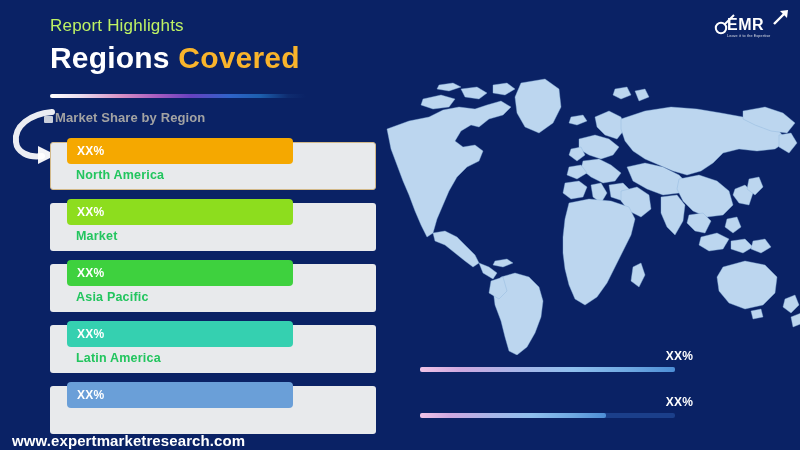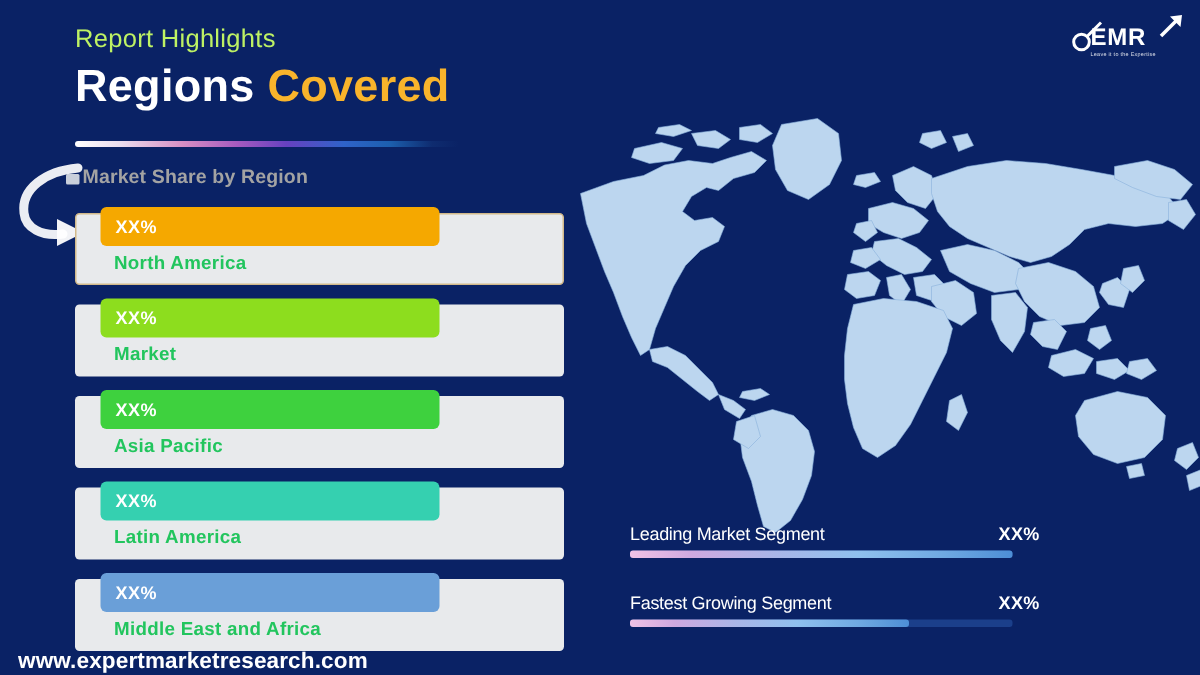--- a/index.html
+++ b/index.html
@@ -248,37 +248,34 @@
       <span class="pct">XX%</span>
     </div>
     <div class="row-name">Latin America</div>
   </div>
 
   <div class="region-row">
     <div class="row-panel"></div>
     <div class="row-bar" style="background:#6a9fd8">
       <span class="pct">XX%</span>
     </div>
-    <div class="row-name">Middle East and Africa</div>
   </div>
 
 </div>
 
 <div id="segments">
 
   <div class="segment-block">
-    <span class="seg-label">Leading Market Segment</span>
     <span class="seg-pct">XX%</span>
     <div class="seg-track">
       <div class="seg-fill" style="width:100%"></div>
     </div>
   </div>
 
   <div class="segment-block">
-    <span class="seg-label">Fastest Growing Segment</span>
     <span class="seg-pct">XX%</span>
     <div class="seg-track">
       <div class="seg-fill" style="width:73%"></div>
     </div>
   </div>
 
 </div>
 
 <div id="footer-url">www.expertmarketresearch.com</div>
 

